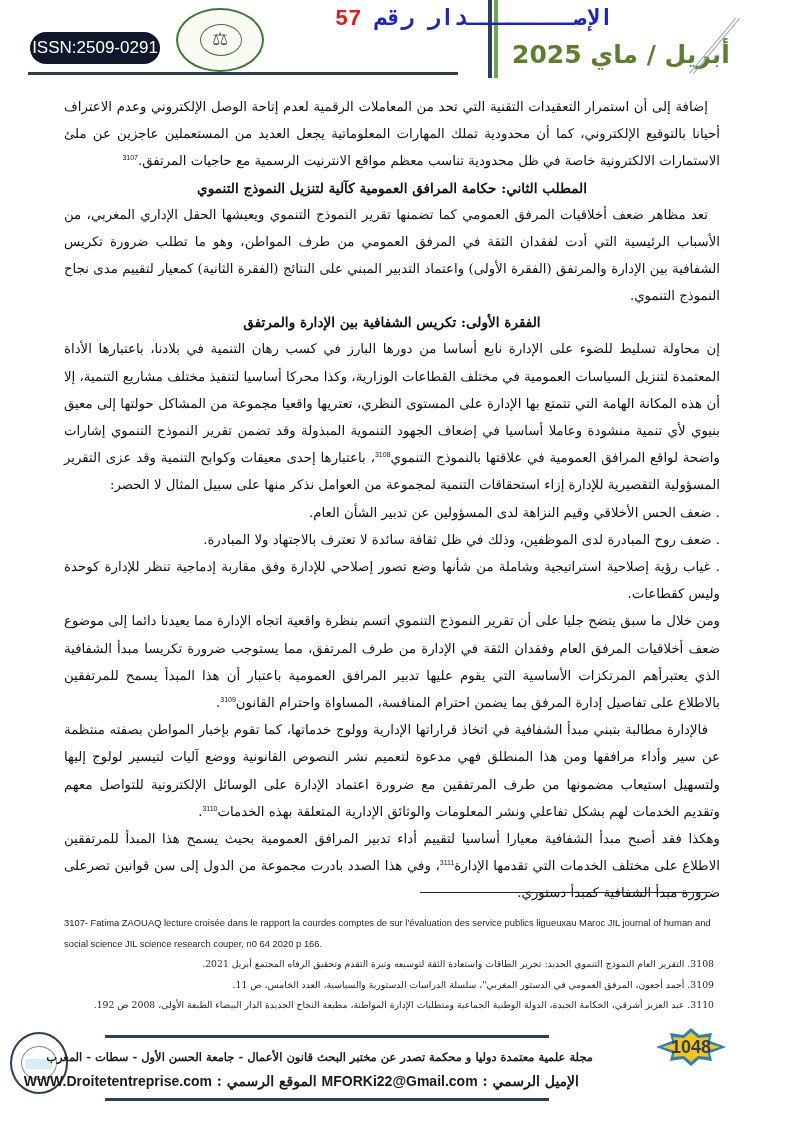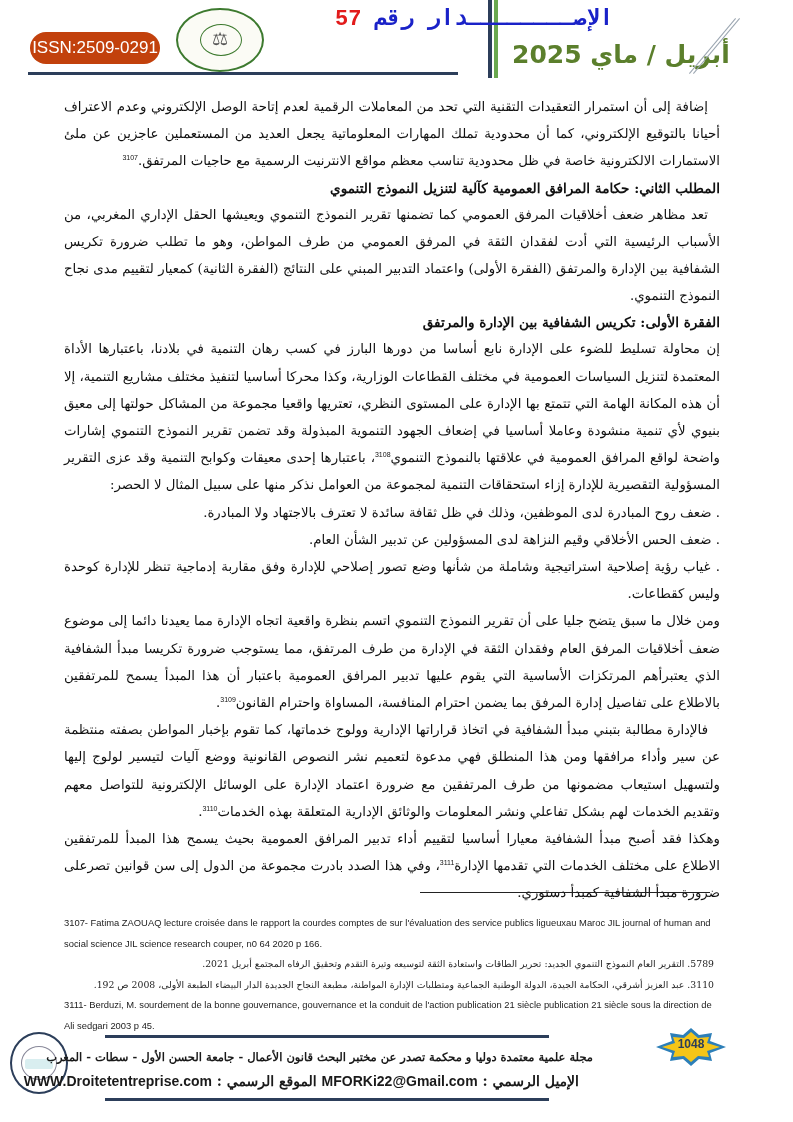--- a/index.html
+++ b/index.html
@@ -3,21 +3,21 @@
   <meta charset="utf-8">
   <style>
     * { box-sizing: border-box; margin: 0; padding: 0; }
     html, body { width: 793px; height: 1122px; background: #ffffff; overflow: hidden; }
     body { position: relative; font-family: "DejaVu Serif", serif; color: #111; }
 
     
     .header { position: absolute; left: 0; top: 0; width: 793px; height: 82px; }
     .issn {
       position: absolute; left: 30px; top: 32px; width: 130px; height: 32px;
-      background: #c2410c; color: #fff; border-radius: 16px;
+      background: #0f172a; color: #fff; border-radius: 16px;
       font-family: "Liberation Sans", sans-serif; font-size: 17px; line-height: 32px; text-align: center;
     }
     .lab-seal {
       position: absolute; left: 176px; top: 8px; width: 88px; height: 64px;
       border: 2px solid #3d7a2f; border-radius: 50%; background: #fbfbf5;
     }
     .lab-seal .inner { position: absolute; left: 22px; top: 14px; width: 42px; height: 32px; border: 1px solid #3d7a2f; border-radius: 50%; }
     .lab-seal .scales { position: absolute; left: 0; right: 0; top: 18px; text-align: center; font-size: 18px; color: #555; }
 
     .journal-logo { position: absolute; left: 282px; top: 4px; width: 200px; height: 70px; }
@@ -38,21 +38,21 @@
     .diag1, .diag2 { position: absolute; width: 1px; height: 72px; background: #9aa5b0; transform: rotate(40deg); top: 10px; }
     .diag1 { left: 712px; }
     .diag2 { left: 716px; }
 
     .header-rule { position: absolute; left: 28px; top: 72px; width: 430px; height: 3px; background: #2c3e5a; }
 
     
     .content { position: absolute; left: 64px; top: 93px; width: 656px; direction: rtl; text-align: justify; font-size: 13.3px; line-height: 27.2px; }
     .content p { text-align: justify; text-align-last: right; }
     .content .indent { text-indent: 12px; }
-    .content h2 { font-size: 13.6px; font-weight: bold; line-height: 26px; text-align: right; }
+    .content h2 { font-size: 13.6px; font-weight: bold; line-height: 26px; text-align: center; }
     .content sup { font-size: 7px; vertical-align: super; line-height: 0; font-family: "Liberation Sans", sans-serif; }
 
     
     .fn-rule { position: absolute; left: 420px; top: 892px; width: 290px; height: 1px; background: #222; }
     .footnotes { position: absolute; left: 64px; top: 893px; width: 650px; font-size: 9.4px; line-height: 20.5px; color: #222; }
     .fn-ltr { direction: ltr; text-align: left; font-family: "Liberation Sans", sans-serif; font-size: 9.4px; }
     .fn-rtl { direction: rtl; text-align: right; font-family: "DejaVu Serif", serif; font-size: 9.3px; }
 
     
     .footer-seal { position: absolute; left: 10px; top: 1032px; width: 58px; height: 62px; border: 2px solid #2c3e5a; border-radius: 50%; background: #fff; }
@@ -60,21 +60,21 @@
     .footer-seal .mid { position: absolute; left: 13px; top: 25px; width: 28px; height: 10px; background: #d9eef0; border-radius: 2px; }
 
     .footer-rule-top { position: absolute; left: 105px; top: 1035px; width: 444px; height: 3px; background: #2c3e5a; }
     .footer-rule-bot { position: absolute; left: 105px; top: 1098px; width: 444px; height: 3px; background: #2c3e5a; }
     .footer-line1 { position: absolute; right: 200px; top: 1050px; direction: rtl; white-space: nowrap; font-size: 11.5px; font-weight: bold; color: #1a1a1a; }
     .footer-line2 { position: absolute; right: 214px; top: 1073px; direction: rtl; white-space: nowrap; font-size: 14px; font-weight: bold; color: #1a1a1a; }
     .footer-line2 .ltr { unicode-bidi: embed; direction: ltr; font-family: "Liberation Sans", sans-serif; }
 
     .page-badge { position: absolute; left: 654px; top: 1027px; width: 74px; height: 40px; }
     .page-badge svg { position: absolute; left: 0; top: 0; }
-    .page-badge span { position: absolute; left: 0; width: 74px; top: 10px; text-align: center; font-family: "Liberation Sans", sans-serif; font-weight: bold; font-size: 12px; color: #2c3e5a; }
+    .page-badge span { position: absolute; left: 0; width: 74px; top: 10px; text-align: center; font-family: "Liberation Sans", sans-serif; font-weight: bold; font-size: 18px; color: #2c3e5a; }
   </style>
 </head>
 <body>
 
 <div class="header">
   <div class="issn">ISSN:2509-0291</div>
 
   <div class="lab-seal">
     <div class="inner"></div>
     <div class="scales">⚖</div>
@@ -93,34 +93,34 @@
 
   <div class="header-rule"></div>
 </div>
 
 <div class="content">
   <p class="indent"><span>إضافة إلى أن استمرار التعقيدات التقنية التي تحد من المعاملات الرقمية لعدم إتاحة الوصل الإلكتروني وعدم الاعتراف أحيانا بالتوقيع الإلكتروني، كما أن محدودية تملك المهارات المعلوماتية يجعل العديد من المستعملين عاجزين عن ملئ الاستمارات الالكترونية خاصة في ظل محدودية تناسب معظم مواقع الانترنيت الرسمية مع حاجيات المرتفق.</span><sup>3107</sup></p>
   <h2>المطلب الثاني: حكامة المرافق العمومية كآلية لتنزيل النموذج التنموي</h2>
   <p class="indent">تعد مظاهر ضعف أخلاقيات المرفق العمومي كما تضمنها تقرير النموذج التنموي ويعيشها الحقل الإداري المغربي، من الأسباب الرئيسية التي أدت لفقدان الثقة في المرفق العمومي من طرف المواطن، وهو ما تطلب ضرورة تكريس الشفافية بين الإدارة والمرتفق (الفقرة الأولى) واعتماد التدبير المبني على النتائج (الفقرة الثانية) كمعيار لتقييم مدى نجاح النموذج التنموي.</p>
   <h2>الفقرة الأولى: تكريس الشفافية بين الإدارة والمرتفق</h2>
   <p><span>إن محاولة تسليط للضوء على الإدارة نابع أساسا من دورها البارز في كسب رهان التنمية في بلادنا، باعتبارها الأداة المعتمدة لتنزيل السياسات العمومية في مختلف القطاعات الوزارية، وكذا محركا أساسيا لتنفيذ مختلف مشاريع التنمية، إلا أن هذه المكانة الهامة التي تتمتع بها الإدارة على المستوى النظري، تعتريها واقعيا مجموعة من المشاكل حولتها إلى معيق بنيوي لأي تنمية منشودة وعاملا أساسيا في إضعاف الجهود التنموية المبذولة وقد تضمن تقرير النموذج التنموي إشارات واضحة لواقع المرافق العمومية في علاقتها بالنموذج التنموي</span><sup>3108</sup><span>، باعتبارها إحدى معيقات وكوابح التنمية وقد عزى التقرير المسؤولية التقصيرية للإدارة إزاء استحقاقات التنمية لمجموعة  من العوامل نذكر منها على سبيل المثال لا الحصر:</span></p>
+  <p>. ضعف الحس الأخلاقي وقيم النزاهة لدى المسؤولين عن تدبير الشأن العام.</p>
   <p>. ضعف روح المبادرة لدى الموظفين، وذلك في ظل ثقافة سائدة لا تعترف بالاجتهاد ولا المبادرة.</p>
-  <p>. ضعف الحس الأخلاقي وقيم النزاهة لدى المسؤولين عن تدبير الشأن العام.</p>
   <p>. غياب رؤية إصلاحية استراتيجية وشاملة من شأنها وضع تصور إصلاحي للإدارة وفق مقاربة إدماجية تنظر للإدارة كوحدة وليس كقطاعات.</p>
   <p><span>ومن خلال ما سبق يتضح جليا على أن تقرير النموذج التنموي اتسم بنظرة واقعية اتجاه الإدارة مما يعيدنا دائما إلى موضوع ضعف أخلاقيات المرفق العام وفقدان الثقة في الإدارة من طرف المرتفق، مما يستوجب ضرورة تكريسا مبدأ الشفافية الذي يعتبرأهم المرتكزات الأساسية التي يقوم عليها تدبير المرافق العمومية باعتبار أن هذا المبدأ يسمح للمرتفقين بالاطلاع على تفاصيل إدارة المرفق بما يضمن احترام المنافسة، المساواة واحترام القانون</span><sup>3109</sup>.</p>
   <p class="indent"><span>فالإدارة مطالبة بتبني مبدأ الشفافية في اتخاذ قراراتها الإدارية وولوج خدماتها، كما تقوم بإخبار المواطن بصفته منتظمة عن سير وأداء مرافقها ومن هذا المنطلق فهي مدعوة لتعميم نشر النصوص القانونية ووضع آليات لتيسير لولوج إليها ولتسهيل استيعاب مضمونها من طرف المرتفقين مع ضرورة اعتماد الإدارة على الوسائل الإلكترونية للتواصل معهم وتقديم الخدمات لهم بشكل تفاعلي ونشر المعلومات والوثائق الإدارية المتعلقة بهذه الخدمات</span><sup>3110</sup>.</p>
   <p><span>وهكذا فقد أصبح مبدأ الشفافية معيارا أساسيا لتقييم أداء تدبير المرافق العمومية بحيث يسمح هذا المبدأ للمرتفقين الاطلاع على مختلف الخدمات التي تقدمها الإدارة</span><sup>3111</sup><span>، وفي هذا الصدد بادرت مجموعة من الدول إلى سن قوانين تصرعلى ضرورة مبدأ الشفافية كمبدأ دستوري.</span></p>
 </div>
 
 <div class="fn-rule"></div>
 <div class="footnotes">
   <div class="fn-ltr" style="margin-top:20px;">3107- Fatima ZAOUAQ lecture croisée dans le rapport la courdes comptes de   sur l'évaluation des service publics ligueuxau Maroc JIL journal of human and social science JIL science research couper, n0 64 2020 p 166.</div>
-  <div class="fn-rtl">5789. التقرير العام النموذج التنموي الجديد: تحرير الطاقات واستعادة الثقة لتوسيعه وتيرة التقدم وتحقيق الرفاه المجتمع أبريل 2021.</div>
+  <div class="fn-rtl">3108. التقرير العام النموذج التنموي الجديد: تحرير الطاقات واستعادة الثقة لتوسيعه وتيرة التقدم وتحقيق الرفاه المجتمع أبريل 2021.</div>
+  <div class="fn-rtl">3109. أحمد أجعون، المرفق العمومي في الدستور المغربي"، سلسلة الدراسات الدستورية والسياسية، العدد الخامس، ص 11.</div>
   <div class="fn-rtl">3110. عبد العزيز أشرقي، الحكامة الجيدة، الدولة الوطنية الجماعية ومتطلبات الإدارة المواطنة، مطبعة النجاح الجديدة الدار البيضاء الطبعة الأولى، 2008 ص 192.</div>
-  <div class="fn-ltr">3111- Berduzi, M. sourdement de la bonne  gouvernance, gouvernance et la conduit de l'action publication 21 siècle publication 21 siècle sous la direction de Ali sedgari 2003 p 45.</div>
 </div>
 
 <div class="footer-seal">
   <div class="inner"></div>
   <div class="mid"></div>
 </div>
 <div class="footer-rule-top"></div>
 <div class="footer-line1">مجلة علمية معتمدة  دوليا و محكمة تصدر عن مختبر البحث قانون الأعمال - جامعة الحسن الأول - سطات - المغرب</div>
 <div class="footer-line2">
   <span>الإميل الرسمي : </span>

